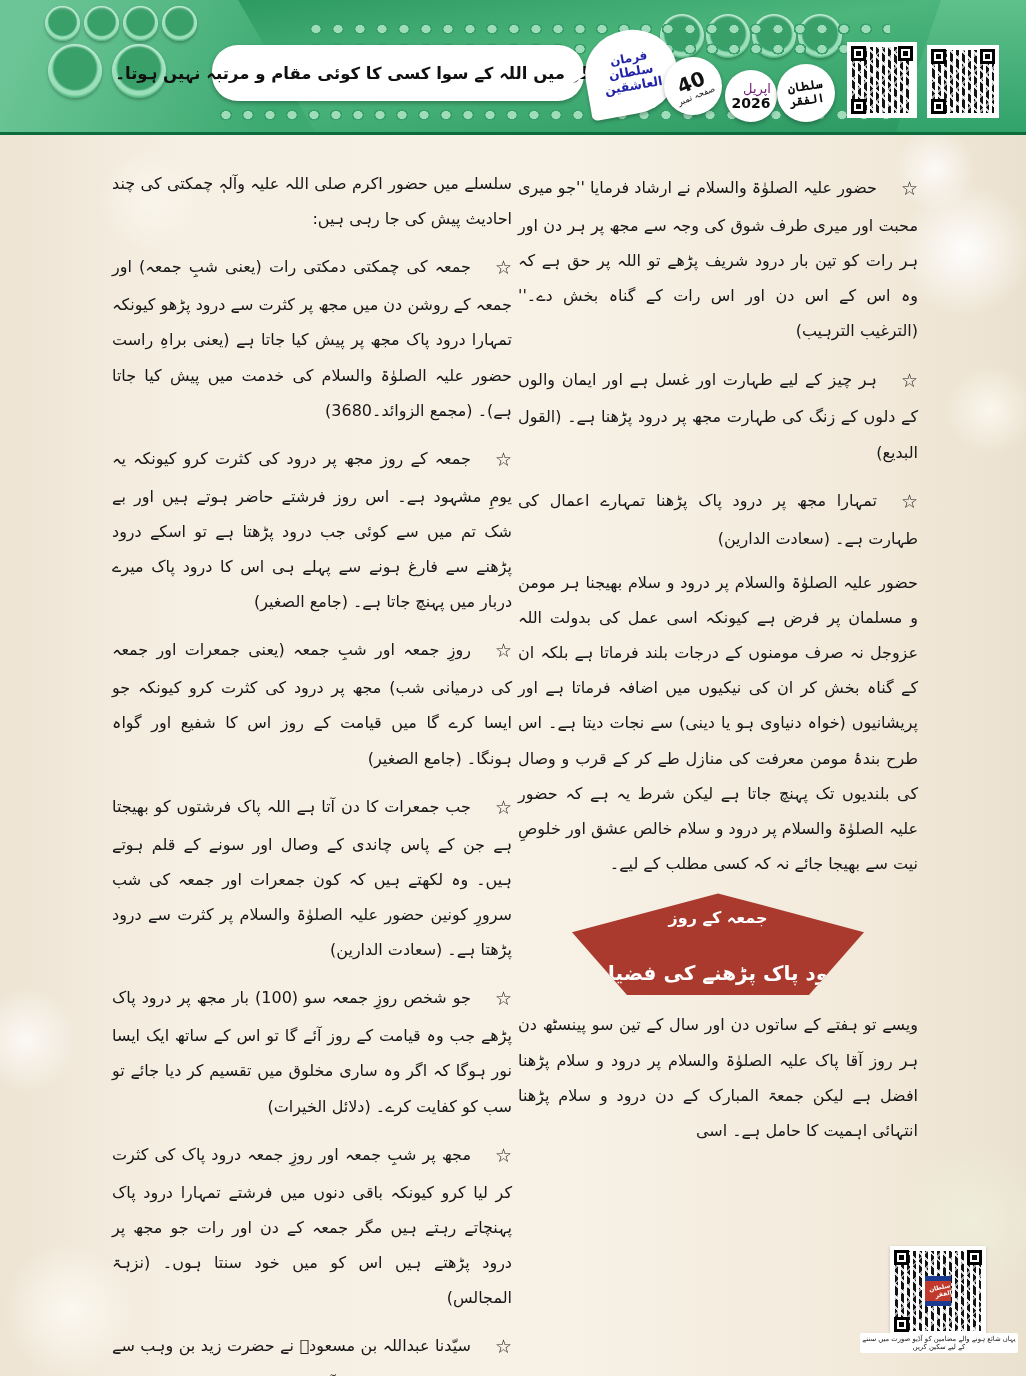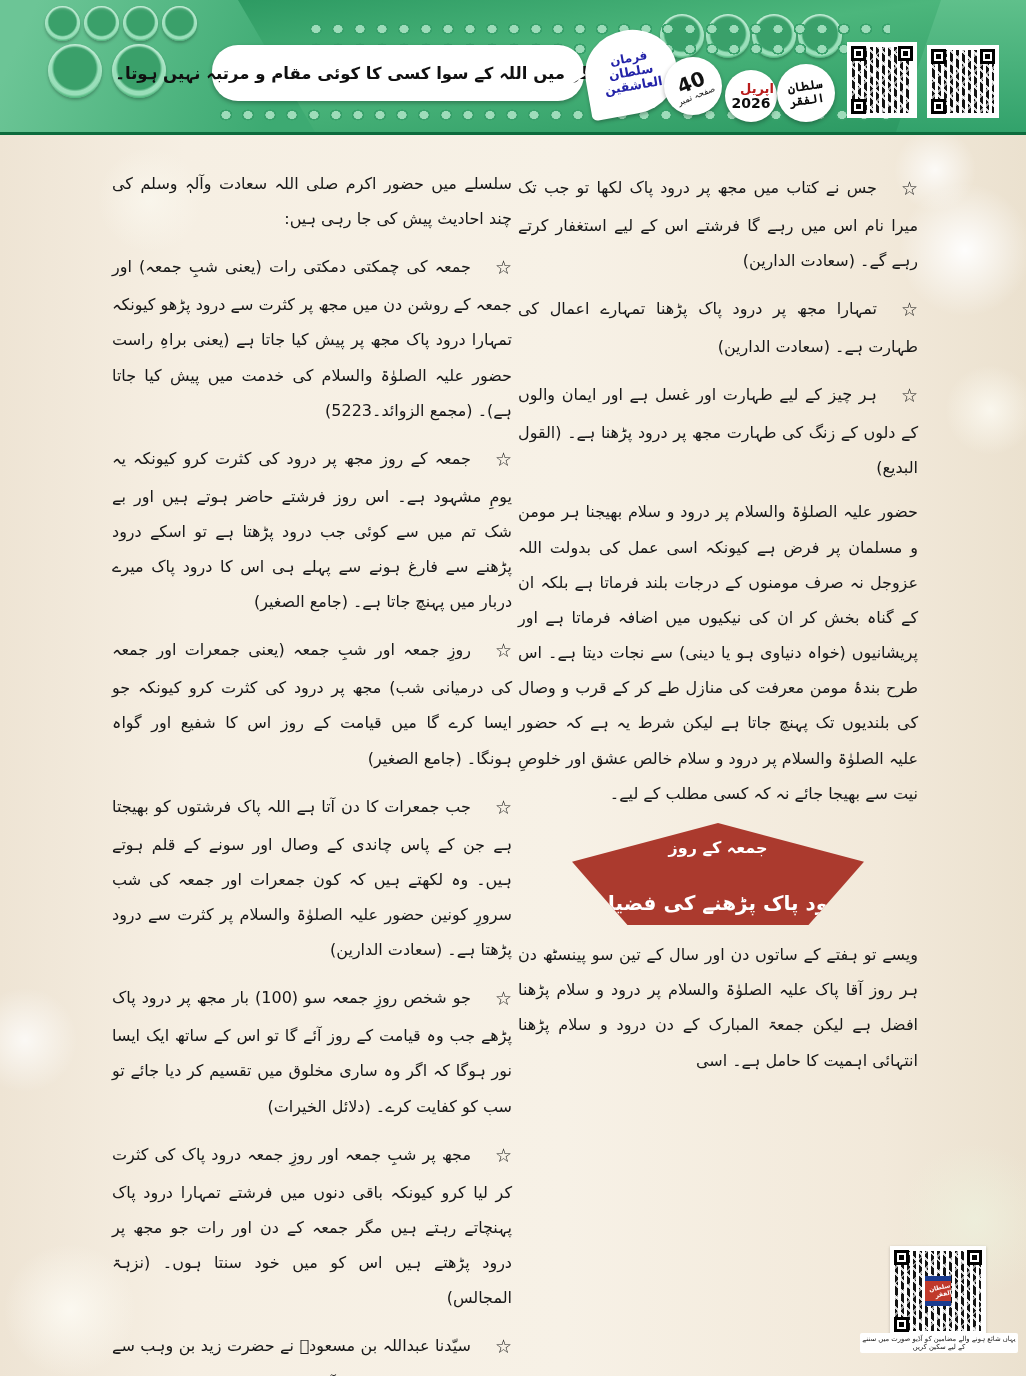--- a/index.html
+++ b/index.html
@@ -45,21 +45,21 @@
   .teardrop .l1{font-size:12px;font-weight:bold;color:#2323a8;}
   .teardrop .l2{font-size:12.5px;font-weight:bold;color:#2323a8;line-height:1.15;}
   .badge{position:absolute;background:#fff;border-radius:50%;
     box-shadow:0 2px 4px rgba(0,0,0,.3);display:flex;flex-direction:column;
     align-items:center;justify-content:center;text-align:center;}
   .badge-page{left:664px;top:57px;width:58px;height:58px;}
   .badge-page .inner{transform:rotate(-22deg);line-height:1;}
   .badge-page .num{font-size:20px;font-weight:bold;color:#111;}
   .badge-page .lbl{font-size:8.5px;color:#111;}
   .badge-date{left:725px;top:70px;width:52px;height:52px;}
-  .badge-date .month{font-size:13px;font-weight:bold;color:#b91c1c;line-height:1.1;margin-left:12px;}
+  .badge-date .month{font-size:13px;font-weight:normal;color:#701a75;line-height:1.1;margin-left:12px;}
   .badge-date .year{font-size:14px;font-weight:bold;color:#0c0c0c;line-height:1;}
   .badge-logo{left:777px;top:64px;width:58px;height:58px;}
   .badge-logo .t{font-size:12px;font-weight:bold;color:#090909;transform:rotate(-8deg);
     font-family:"DejaVu Serif",serif;}
   
   .qr{position:absolute;background:#fff;padding:5px;box-sizing:border-box;}
   .qr .mesh{position:absolute;inset:5px;
     background:
       repeating-linear-gradient(45deg, rgba(255,255,255,.85) 0 2px, rgba(255,255,255,0) 2px 8px),
       repeating-linear-gradient(135deg, rgba(255,255,255,.6) 0 2px, rgba(255,255,255,0) 2px 11px),
@@ -148,34 +148,34 @@
     </div>
     <div class="qr qr2">
       <div class="mesh"></div>
       <div class="qf tl"></div>
       <div class="qf tr"></div>
       <div class="qf bl"></div>
     </div>
   </div>
 
   <div class="col col-a">
-    <p class="para"><span>سلسلے میں حضور اکرم صلی اللہ سعادت وآلہٖ وسلم کی چند احادیث پیش کی جا رہی ہیں:</span></p>
-    <p class="para"><span class="star">☆</span><span>جمعہ کی چمکتی دمکتی رات (یعنی شبِ جمعہ) اور جمعہ کے روشن دن میں مجھ پر کثرت سے درود پڑھو کیونکہ تمہارا درود پاک مجھ پر پیش کیا جاتا ہے (یعنی براہِ راست حضور علیہ الصلوٰۃ والسلام کی خدمت میں پیش کیا جاتا ہے)۔ (مجمع الزوائد۔5223)</span></p>
+    <p class="para"><span>سلسلے میں حضور اکرم صلی اللہ علیہ وآلہٖ چمکتی کی چند احادیث پیش کی جا رہی ہیں:</span></p>
+    <p class="para"><span class="star">☆</span><span>جمعہ کی چمکتی دمکتی رات (یعنی شبِ جمعہ) اور جمعہ کے روشن دن میں مجھ پر کثرت سے درود پڑھو کیونکہ تمہارا درود پاک مجھ پر پیش کیا جاتا ہے (یعنی براہِ راست حضور علیہ الصلوٰۃ والسلام کی خدمت میں پیش کیا جاتا ہے)۔ (مجمع الزوائد۔3680)</span></p>
     <p class="para"><span class="star">☆</span><span>جمعہ کے روز مجھ پر درود کی کثرت کرو کیونکہ یہ یومِ مشہود ہے۔ اس روز فرشتے حاضر ہوتے ہیں اور بے شک تم میں سے کوئی جب درود پڑھتا ہے تو اسکے درود پڑھنے سے فارغ ہونے سے پہلے ہی اس کا درود پاک میرے دربار میں پہنچ جاتا ہے۔ (جامع الصغیر)</span></p>
     <p class="para"><span class="star">☆</span><span>روزِ جمعہ اور شبِ جمعہ (یعنی جمعرات اور جمعہ کی درمیانی شب) مجھ پر درود کی کثرت کرو کیونکہ جو ایسا کرے گا میں قیامت کے روز اس کا شفیع اور گواہ ہونگا۔ (جامع الصغیر)</span></p>
     <p class="para"><span class="star">☆</span><span>جب جمعرات کا دن آتا ہے اللہ پاک فرشتوں کو بھیجتا ہے جن کے پاس چاندی کے وصال اور سونے کے قلم ہوتے ہیں۔ وہ لکھتے ہیں کہ کون جمعرات اور جمعہ کی شب سرورِ کونین حضور علیہ الصلوٰۃ والسلام پر کثرت سے درود پڑھتا ہے۔ (سعادت الدارین)</span></p>
     <p class="para"><span class="star">☆</span><span>جو شخص روزِ جمعہ سو (100) بار مجھ پر درود پاک پڑھے جب وہ قیامت کے روز آئے گا تو اس کے ساتھ ایک ایسا نور ہوگا کہ اگر وہ ساری مخلوق میں تقسیم کر دیا جائے تو سب کو کفایت کرے۔ (دلائل الخیرات)</span></p>
     <p class="para"><span class="star">☆</span><span>مجھ پر شبِ جمعہ اور روزِ جمعہ درود پاک کی کثرت کر لیا کرو کیونکہ باقی دنوں میں فرشتے تمہارا درود پاک پہنچاتے رہتے ہیں مگر جمعہ کے دن اور رات جو مجھ پر درود پڑھتے ہیں اس کو میں خود سنتا ہوں۔ (نزہۃ المجالس)</span></p>
     <p class="para"><span class="star">☆</span><span>سیّدنا عبداللہ بن مسعودؓ نے حضرت زید بن وہب سے فرمایا ''جب جمعہ کا دن آئے تو رسول اللہ صلی اللہ علیہ وآلہٖ وسلم پر ہزار مرتبہ درود پاک پڑھنا ترک نہ کرو۔''</span></p>
   </div>
 
   <div class="col col-b">
-    <p class="para"><span class="star">☆</span><span>جس نے کتاب میں مجھ پر درود پاک لکھا تو جب تک میرا نام اس میں رہے گا فرشتے اس کے لیے استغفار کرتے رہے گے۔ (سعادت الدارین)</span></p>
+    <p class="para"><span class="star">☆</span><span>حضور علیہ الصلوٰۃ والسلام نے ارشاد فرمایا ''جو میری محبت اور میری طرف شوق کی وجہ سے مجھ پر ہر دن اور ہر رات کو تین بار درود شریف پڑھے تو اللہ پر حق ہے کہ وہ اس کے اس دن اور اس رات کے گناہ بخش دے۔'' (الترغیب الترہیب)</span></p>
+    <p class="para"><span class="star">☆</span><span>ہر چیز کے لیے طہارت اور غسل ہے اور ایمان والوں کے دلوں کے زنگ کی طہارت مجھ پر درود پڑھنا ہے۔ (القول البدیع)</span></p>
     <p class="para"><span class="star">☆</span><span>تمہارا مجھ پر درود پاک پڑھنا تمہارے اعمال کی طہارت ہے۔ (سعادت الدارین)</span></p>
-    <p class="para"><span class="star">☆</span><span>ہر چیز کے لیے طہارت اور غسل ہے اور ایمان والوں کے دلوں کے زنگ کی طہارت مجھ پر درود پڑھنا ہے۔ (القول البدیع)</span></p>
     <p class="para"><span>حضور علیہ الصلوٰۃ والسلام پر درود و سلام بھیجنا ہر مومن و مسلمان پر فرض ہے کیونکہ اسی عمل کی بدولت اللہ عزوجل نہ صرف مومنوں کے درجات بلند فرماتا ہے بلکہ ان کے گناہ بخش کر ان کی نیکیوں میں اضافہ فرماتا ہے اور پریشانیوں (خواہ دنیاوی ہو یا دینی) سے نجات دیتا ہے۔ اس طرح بندۂ مومن معرفت کی منازل طے کر کے قرب و وصال کی بلندیوں تک پہنچ جاتا ہے لیکن شرط یہ ہے کہ حضور علیہ الصلوٰۃ والسلام پر درود و سلام خالص عشق اور خلوصِ نیت سے بھیجا جائے نہ کہ کسی مطلب کے لیے۔</span></p>
 
     <div class="banner">
       <div class="b1">جمعہ کے روز</div>
       <div class="b2">درود پاک پڑھنے کی فضیلت</div>
     </div>
 
     <p class="para"><span>ویسے تو ہفتے کے ساتوں دن اور سال کے تین سو پینسٹھ دن ہر روز آقا پاک علیہ الصلوٰۃ والسلام پر درود و سلام پڑھنا افضل ہے لیکن جمعۃ المبارک کے دن درود و سلام پڑھنا انتہائی اہمیت کا حامل ہے۔ اسی</span></p>
   </div>
 

